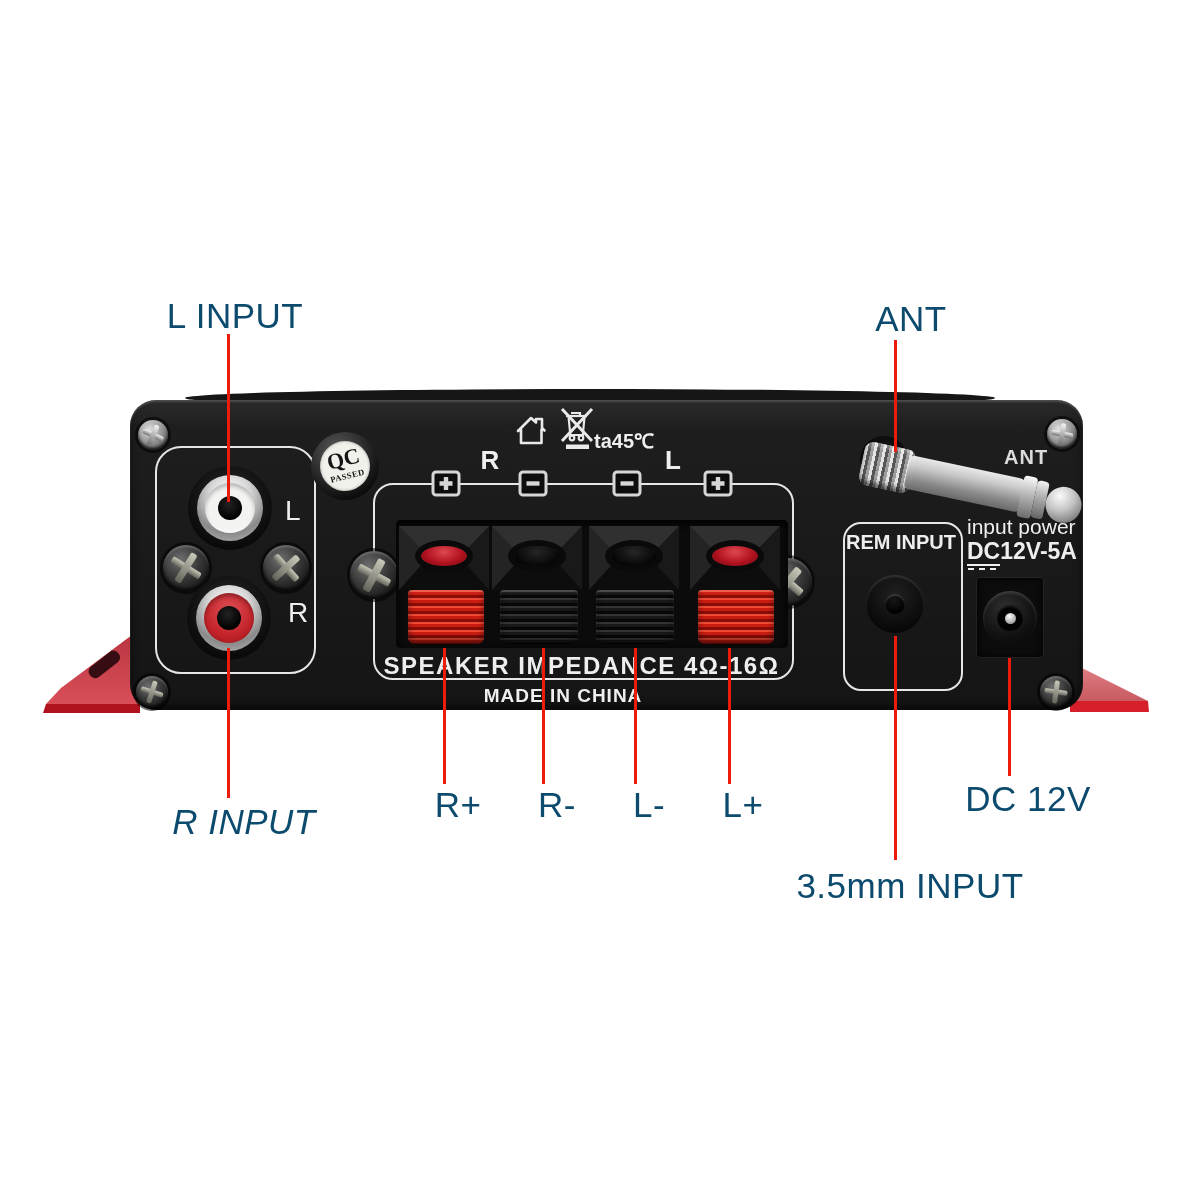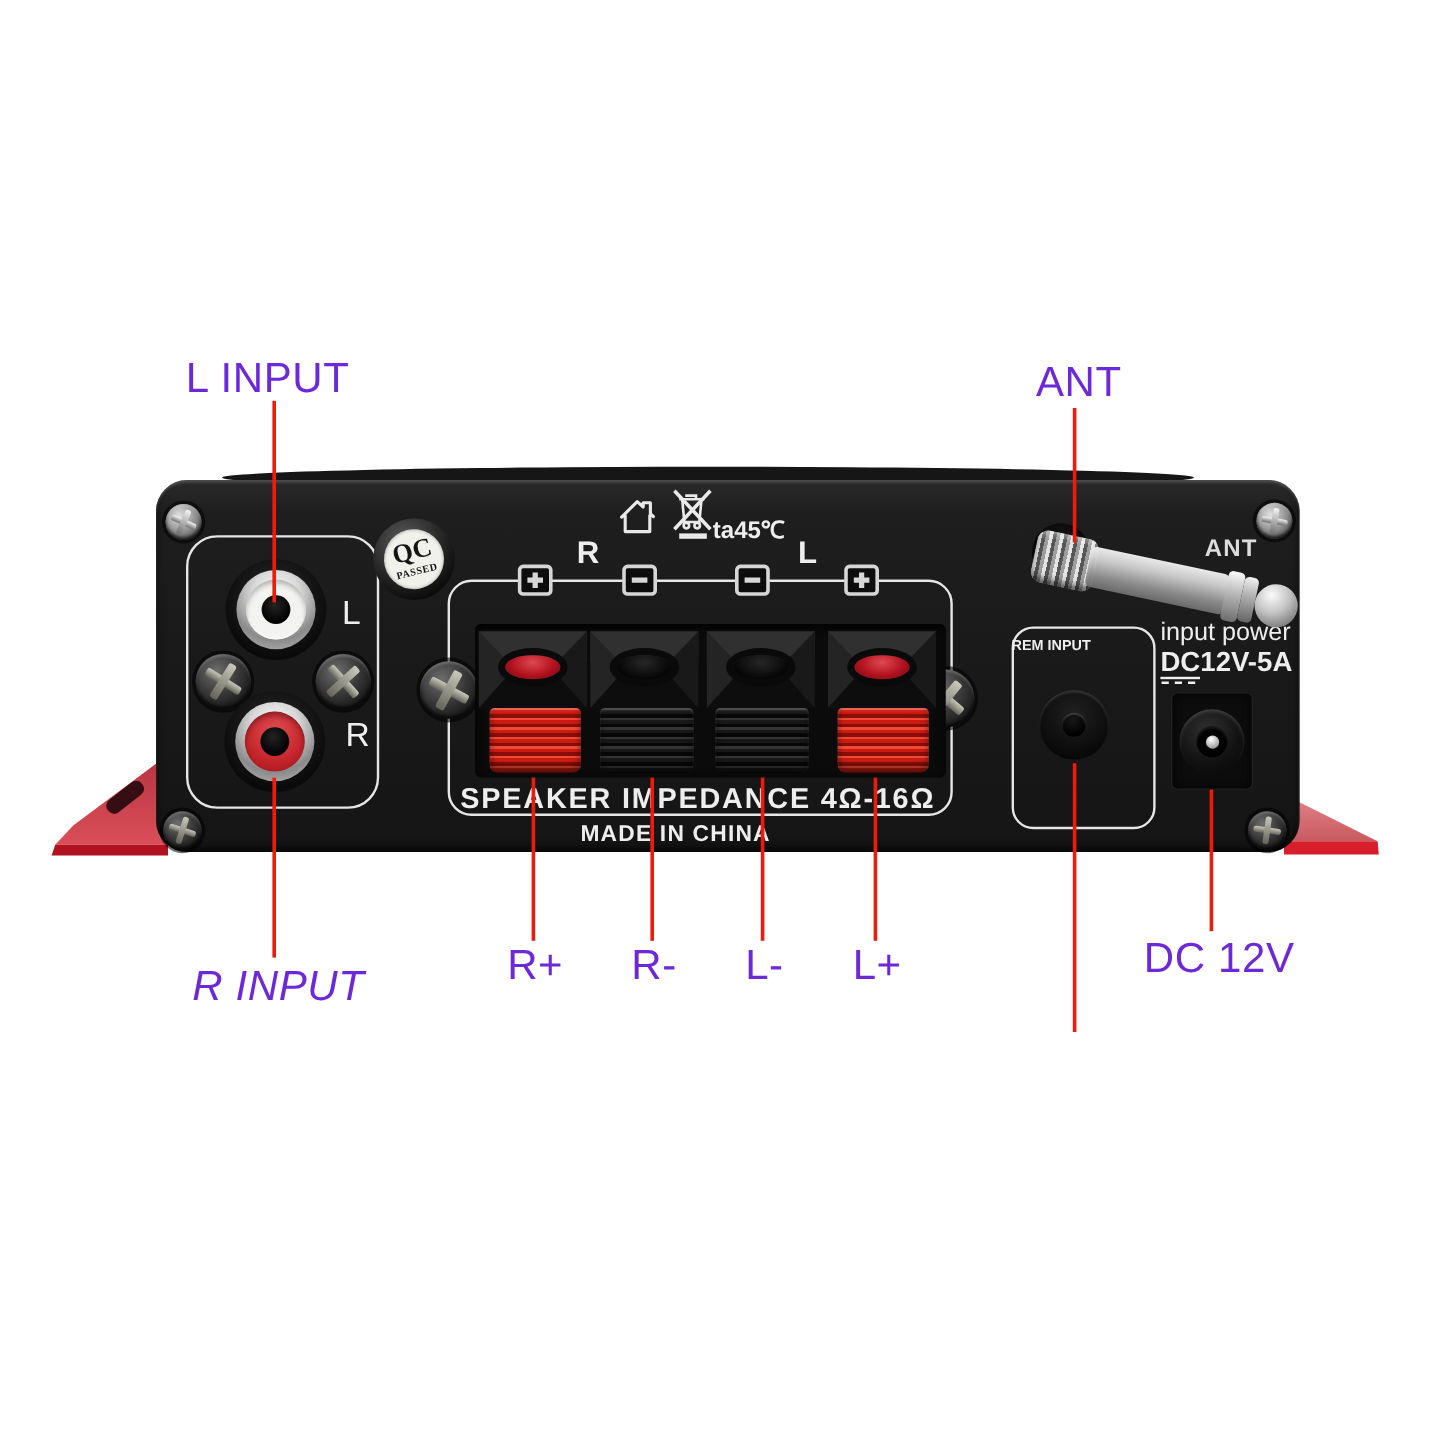--- a/index.html
+++ b/index.html
@@ -97,22 +97,22 @@
             background:linear-gradient(180deg,#f4f4f4,#d2d2d2 30%,#8e8e8e 72%,#6e6e6e);opacity:.95;}
   .ant-ring1{position:absolute;left:162px;top:1px;width:14px;height:42px;border-radius:4px;
              background:linear-gradient(180deg,#fafafa,#bdbdbd 40%,#6d6d6d);}
   .ant-ring2{position:absolute;left:176px;top:3px;width:12px;height:38px;border-radius:4px;
              background:linear-gradient(180deg,#f2f2f2,#b2b2b2 40%,#646464);}
   .ant-ball{position:absolute;left:188px;top:4px;width:36px;height:36px;border-radius:50%;
             background:radial-gradient(circle at 35% 28%, #fbfbfb, #c4c4c4 42%, #7c7c7c 80%, #5c5c5c);}
 
   
   .rline{position:absolute;width:3px;background:#ed1b0c;z-index:9;}
-  .rlabel{position:absolute;color:#6d28d9;font-size:35px;white-space:nowrap;
-          transform:translateX(-50%);z-index:9;letter-spacing:.5px;}
+  .rlabel{position:absolute;color:#0c4a6e;font-size:35px;white-space:nowrap;
+          transform:translateX(-50%);z-index:9;letter-spacing:.5px;margin-left:12px;}
 
   
   .flange-layer{position:absolute;left:0;top:0;z-index:0;}
   .panel,.chassis-top{z-index:1;}
   .ant-group,.ant-hole-layer{z-index:3;}
 </style>
 </head>
 <body>
 
 <div class="scene">
@@ -238,21 +238,21 @@
 
     <div class="lever lever-red" style="left:278px;top:190px;width:76px;height:54px;"></div>
     <div class="lever lever-black" style="left:370px;top:190px;width:78px;height:54px;"></div>
     <div class="lever lever-black" style="left:466px;top:190px;width:78px;height:54px;"></div>
     <div class="lever lever-red" style="left:568px;top:190px;width:76px;height:54px;"></div>
 
     <div class="wtxt" style="left:243px;top:252px;width:417px;text-align:center;font-size:24px;font-weight:bold;letter-spacing:1.5px;">SPEAKER IMPEDANCE 4Ω-16Ω</div>
     <div class="wtxt" style="left:243px;top:285px;width:380px;text-align:center;font-size:19px;font-weight:bold;letter-spacing:1px;">MADE IN CHINA</div>
 
     <div class="outline" style="left:713px;top:122px;width:116px;height:165px;border-radius:18px;"></div>
-    <div class="wtxt" style="left:713px;top:131px;width:116px;font-size:12px;font-weight:bold;">REM INPUT</div>
+    <div class="wtxt" style="left:713px;top:131px;width:116px;text-align:center;font-size:20px;font-weight:bold;">REM INPUT</div>
     <div class="jack35" style="left:736px;top:175px;"></div>
 
     <div class="wtxt" style="left:837px;top:115px;font-size:21px;font-weight:normal;">input power</div>
     <div class="wtxt" style="left:837px;top:138px;font-size:23px;font-weight:bold;"><span class="dc-underline">DC</span><span>12V-5A</span></div>
     <div class="dc-dashes" style="left:838px;top:168px;"></div>
     <div class="dc-recess" style="left:847px;top:178px;width:66px;height:79px;"></div>
     <div class="dc-jack" style="left:853px;top:191px;"></div>
 
     <div class="wtxt" style="left:874px;top:46px;font-size:20px;font-weight:bold;letter-spacing:1px;color:#dcdcdc;">ANT</div>
     <div class="ant-hole" style="left:730px;top:36px;"></div>
@@ -284,14 +284,15 @@
   <div class="rline" style="left:634px;top:648px;height:136px;"></div>
   <div class="rlabel" style="left:637px;top:785px;">L-</div>
 
   <div class="rline" style="left:728px;top:648px;height:136px;"></div>
   <div class="rlabel" style="left:731px;top:785px;">L+</div>
 
   <div class="rline" style="left:1008px;top:658px;height:118px;"></div>
   <div class="rlabel" style="left:1016px;top:779px;">DC 12V</div>
 
   <div class="rline" style="left:894px;top:636px;height:224px;"></div>
+  <div class="rlabel" style="left:898px;top:866px;">3.5mm INPUT</div>
 
 </div>
 
 </body></html>

